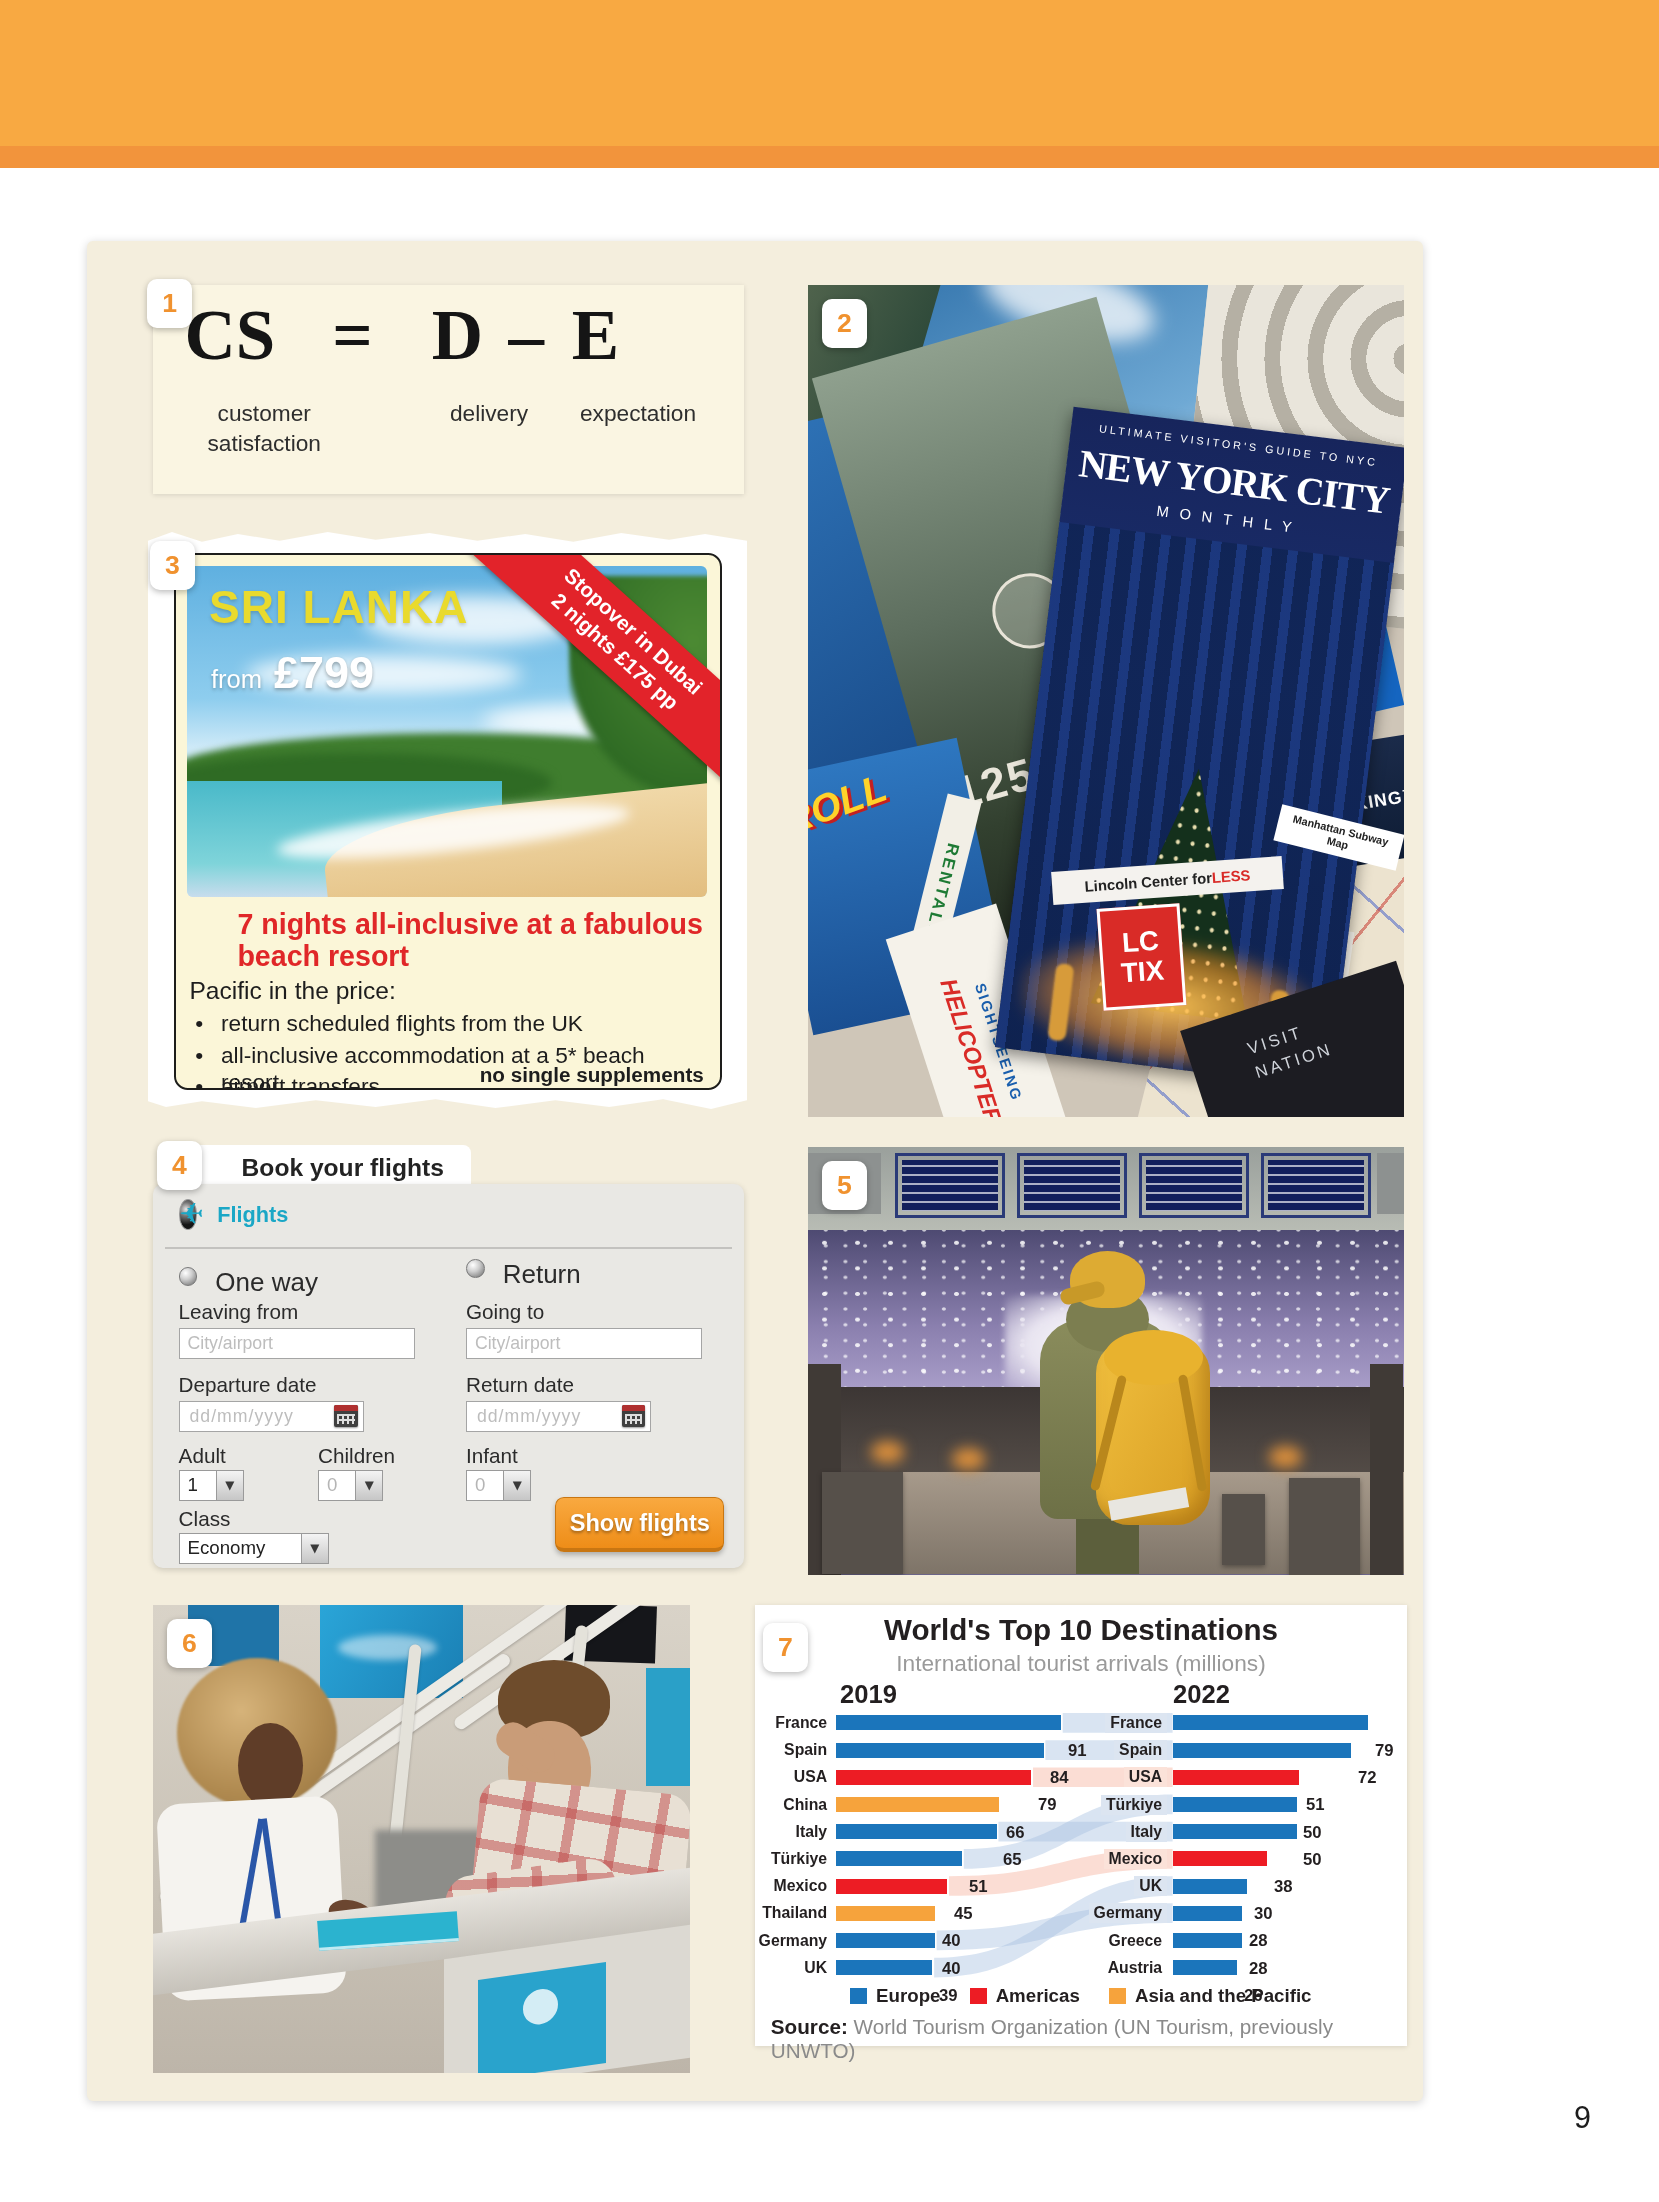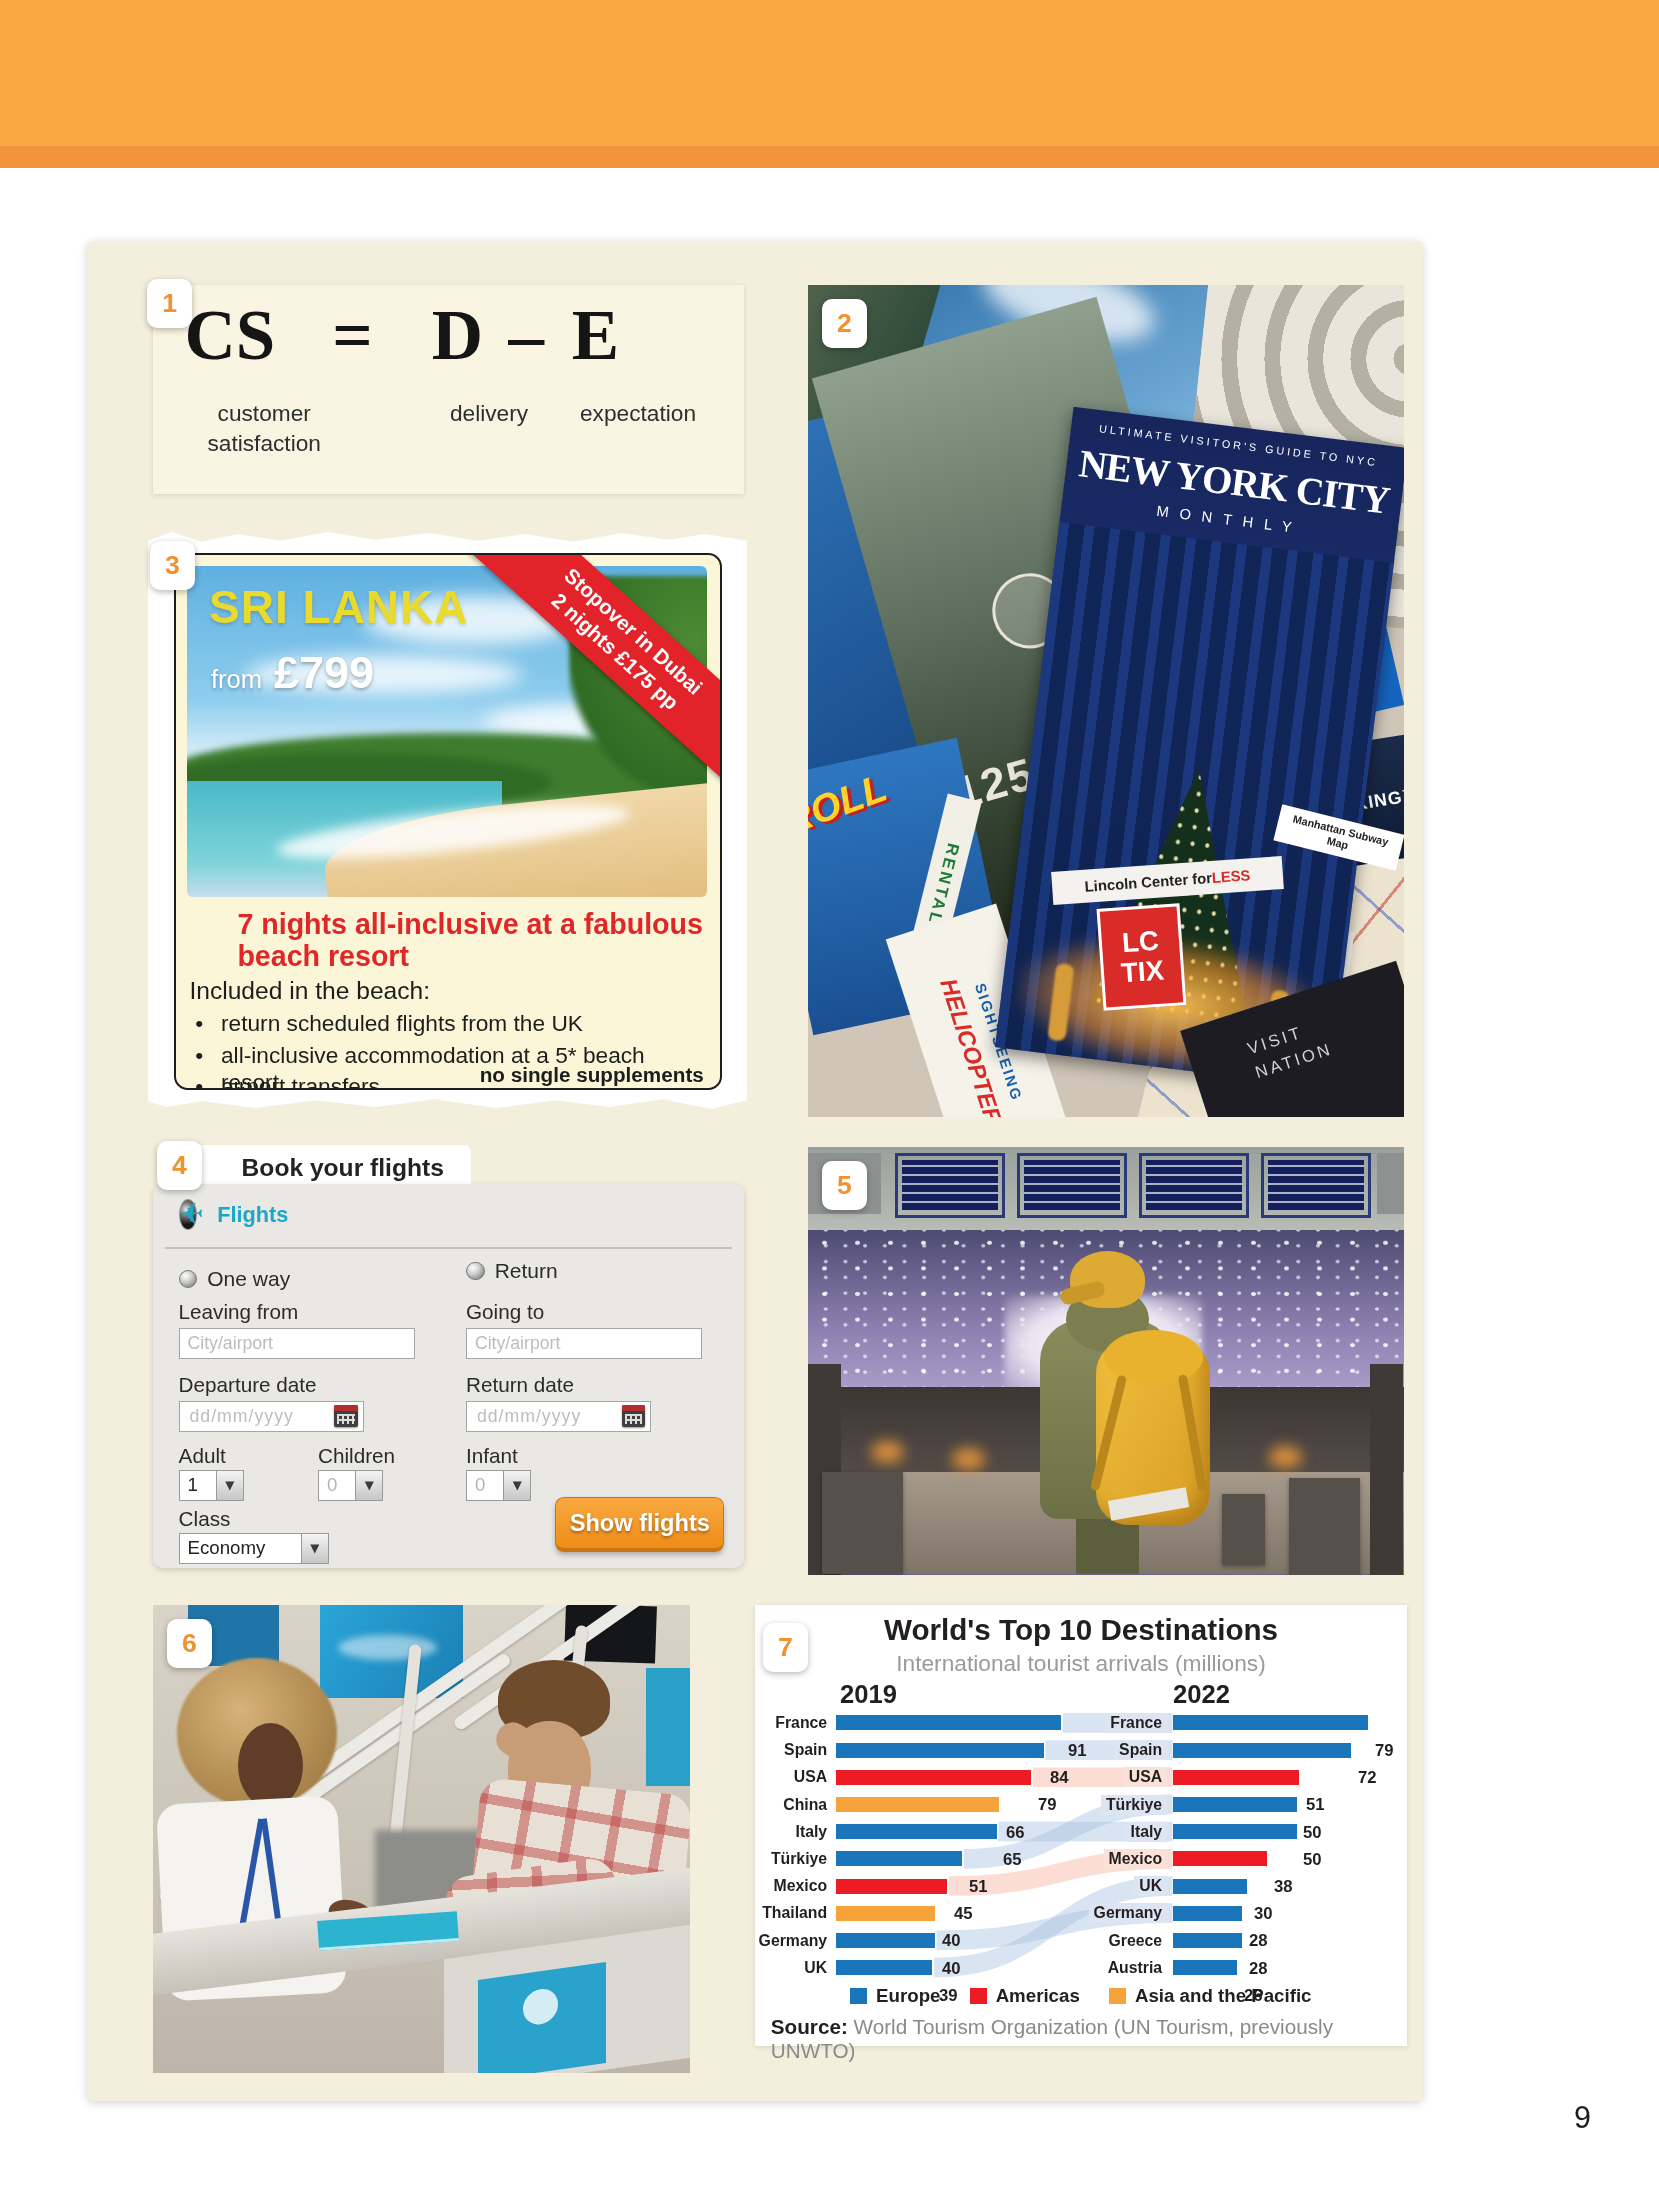--- a/index.html
+++ b/index.html
@@ -133,21 +133,21 @@
          border-radius:7.9px 7.9px 0 0; display:flex; align-items:center; font-size:24.6px; font-weight:bold; color:#232323; }
   .fpanel { position:absolute; left:0; top:39px; width:591px; height:384px; background:#e9e8e4; border-radius:9.9px;
             box-shadow:0 2px 5.9px rgba(0,0,0,.16); }
   .frow-flights { position:absolute; left:25.6px; top:15.8px; display:flex; gap:13.8px; align-items:center; }
   .plane { font-family:"DejaVu Sans",sans-serif; color:#1ba7c6; font-size:29.6px; transform:scaleX(-1); line-height:1; }
   .flights-lab { color:#1ba7c6; font-weight:bold; font-size:21.7px; }
   .fdivider { position:absolute; left:11.8px; right:11.8px; top:63px; height:2px; background:#c3c2bf; }
   .rad { width:18.7px; height:18.7px; border-radius:50%; border:1px solid #7a7a7a; flex:0 0 auto;
          background:radial-gradient(circle at 35% 30%, #ffffff, #cfcfcf 40%, #8a8a8a 80%, #a8a8a8); }
   .rad.sel { background:radial-gradient(circle at 38% 32%, #e8e8e8, #777 30%, #151515 70%); }
-  .radrow { position:absolute; display:flex; gap:10px; align-items:center; font-size:21px; color:#2b2b2b; }
+  .radrow { position:absolute; display:flex; gap:18px; align-items:flex-start; font-size:26px; color:#2b2b2b; }
   .flab { position:absolute; font-size:20.7px; color:#2b2b2b; }
   .tin { position:absolute; height:30.5px; width:236px; border:1px solid #a5a5a5; background:#fff; font-size:17.7px;
          padding:0 7.9px; color:#333; font-family:inherit; }
   .tin::placeholder { color:#bdbdbd; }
   .din { position:absolute; height:30.5px; width:185px; border:1px solid #a5a5a5; background:#fff;
          display:flex; align-items:center; justify-content:space-between; padding:0 4.9px 0 9.9px; }
   .din .ph { color:#bdbdbd; font-size:17.7px; letter-spacing:1px; }
   .cal { width:23.6px; height:21.7px; background:#3f3f3f; border-radius:2px; position:relative; box-shadow:0 1px 2px rgba(0,0,0,.4); }
   .cal::before { content:""; position:absolute; left:0; right:0; top:0; height:5.9px; background:#b03030; border-radius:2px 2px 0 0; }
   .cal::after { content:""; position:absolute; left:3px; right:3px; top:8.9px; bottom:3px;
@@ -346,21 +346,21 @@
           <div class="sl-price">
             <span class="p1">from</span>
             <span class="p2">£799</span>
           </div>
         </div>
         <div class="sl-ribbon">
           <div>Stopover in Dubai</div>
           <div>2 nights £175 pp</div>
         </div>
         <div class="sl-head">7 nights all-inclusive at a fabulous beach resort</div>
-        <div class="sl-incl">Included in the beach:</div>
+        <div class="sl-incl">Pacific in the price:</div>
         <div class="sl-bullet" style="top:455px;">return scheduled flights from the UK</div>
         <div class="sl-bullet" style="top:487px;">all-inclusive accommodation at a 5* beach resort</div>
         <div class="sl-bullet" style="top:518px;">airport transfers</div>
         <div class="sl-note">no single supplements</div>
       </div>
       <div class="badge" style="left:2px; top:15.8px;">3</div>
     </div>
 
     <div class="abs bform">
       <div class="tab">Book your flights</div>

